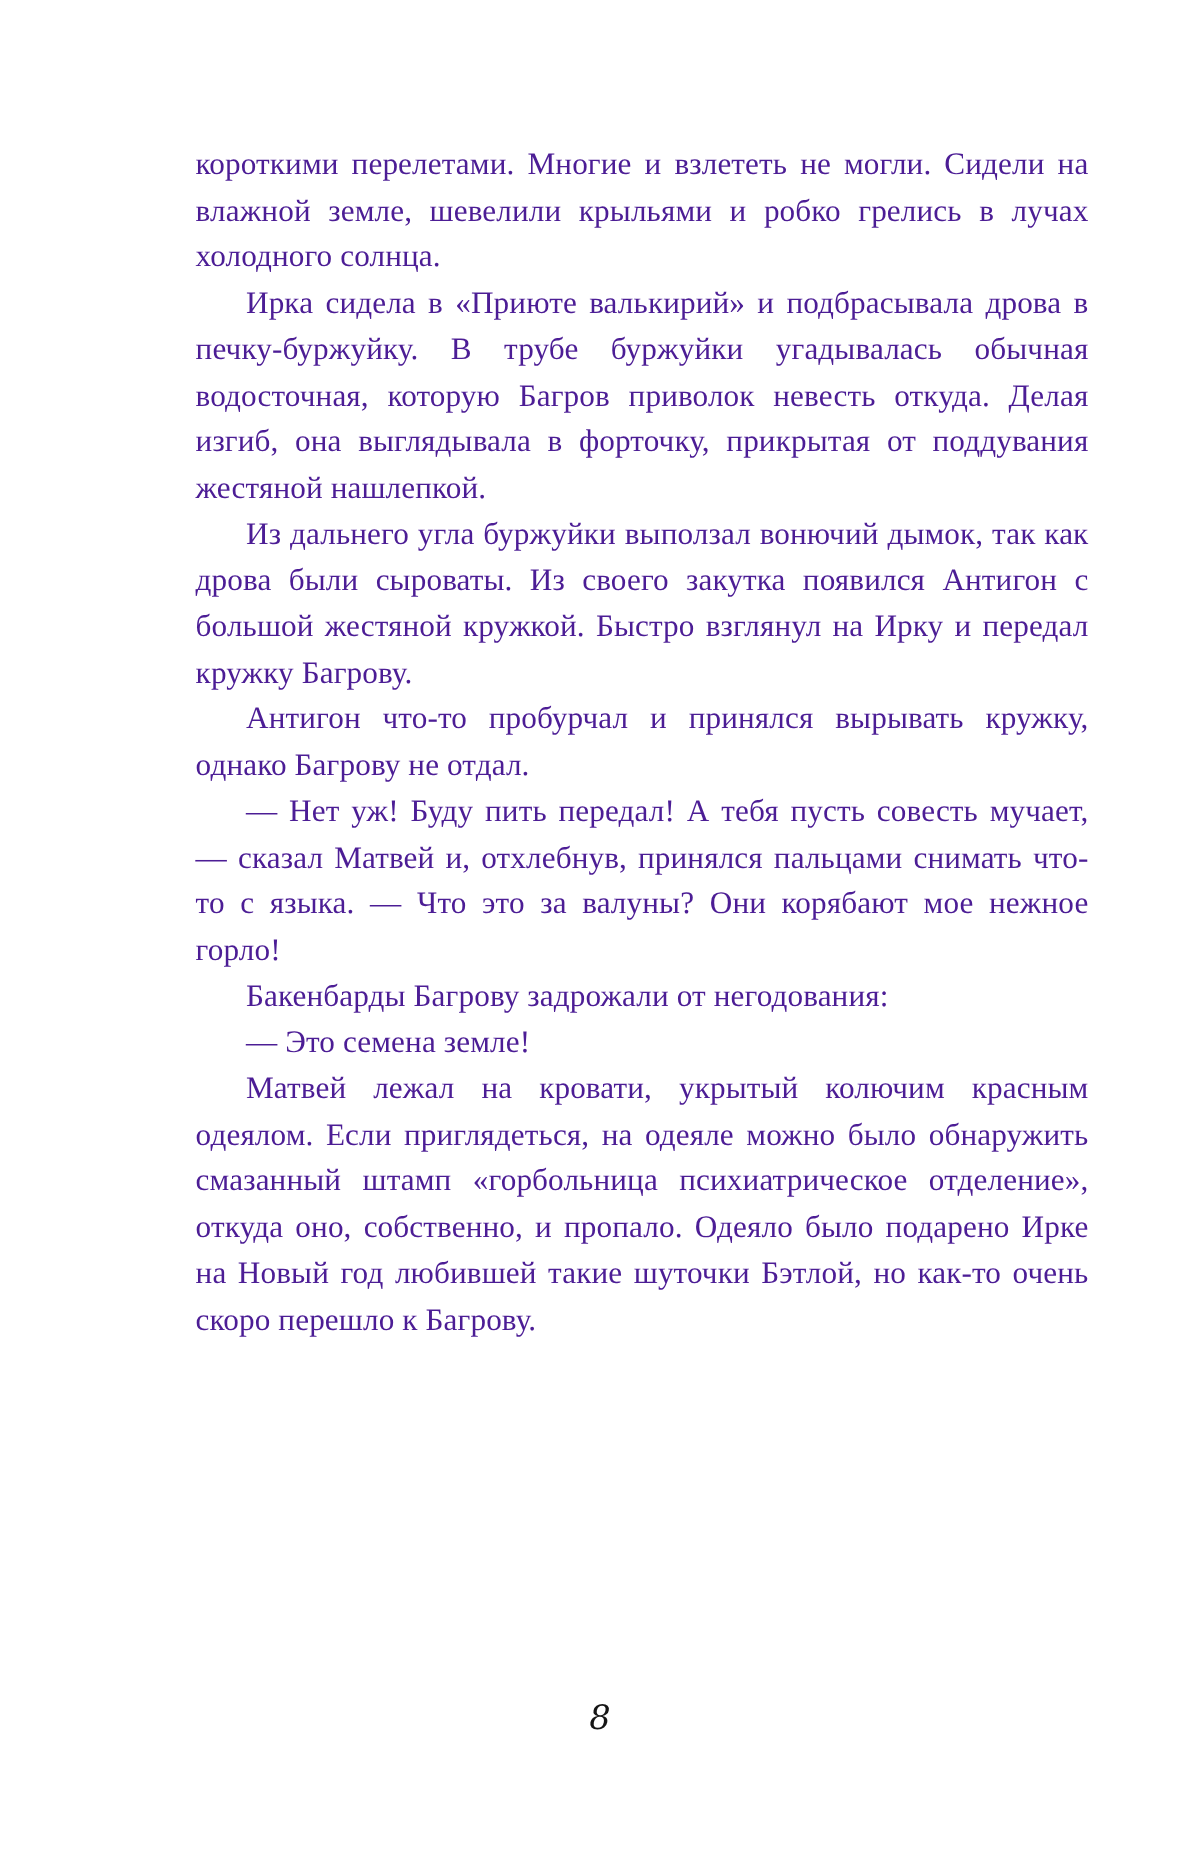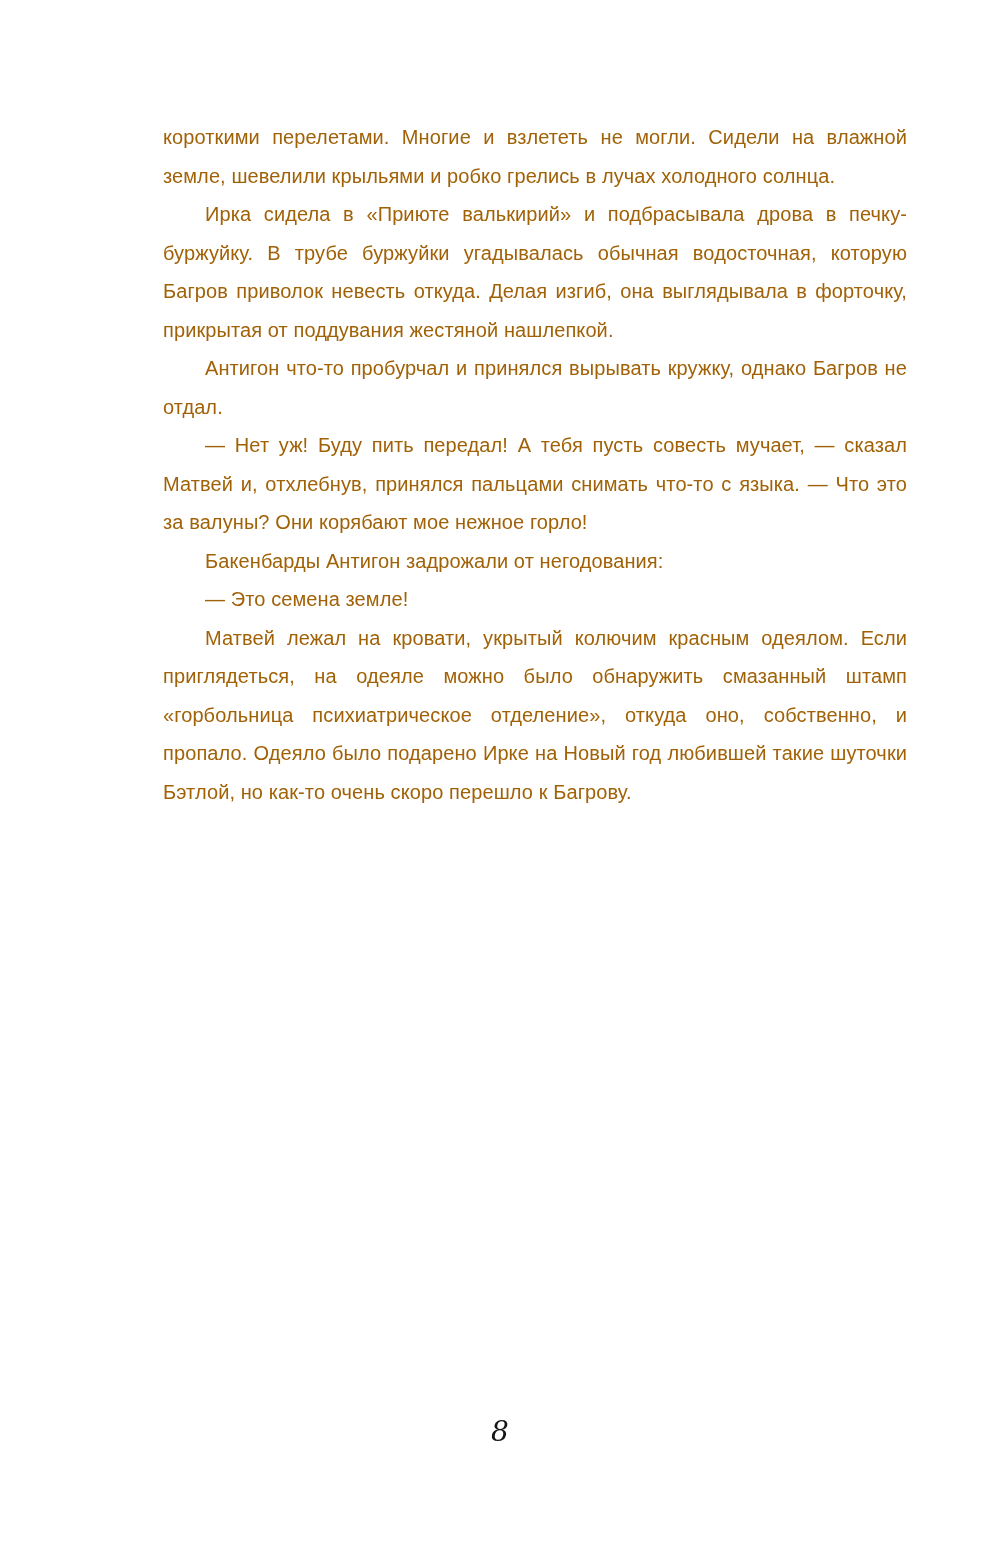--- a/index.html
+++ b/index.html
@@ -12,24 +12,24 @@
     width: 1000px;
     height: 1552px;
     background: #ffffff;
     overflow: hidden;
   }
   .text-block {
     position: absolute;
     left: 163px;
     top: 118px;
     width: 744px;
-    font-family: Liberation Sans, sans-serif;
-    font-size: 20px;
+    font-family: Liberation Serif, serif;
+    font-size: 26px;
     line-height: 38.5px;
-    color: #a16207;
+    color: #4c1d95;
     text-align: justify;
     letter-spacing: 0.1px;
   }
   .text-block p {
     margin: 0;
     padding: 0;
     text-indent: 42px;
   }
   .text-block p.no-indent {
     text-indent: 0;
@@ -47,22 +47,23 @@
   }
 </style>
 </head>
 <body>
 
 <div class="book-page">
 
   <div class="text-block">
     <p class="no-indent">короткими перелетами. Многие и взлететь не могли. Сидели на влажной земле, шевелили крыльями и робко грелись в лучах холодного солнца.</p>
     <p>Ирка сидела в «Приюте валькирий» и подбрасывала дрова в печку-буржуйку. В трубе буржуйки угадывалась обычная водосточная, которую Багров приволок невесть откуда. Делая изгиб, она выглядывала в форточку, прикрытая от поддувания жестяной нашлепкой.</p>
-    <p>Антигон что-то пробурчал и принялся вырывать кружку, однако Багров не отдал.</p>
+    <p>Из дальнего угла буржуйки выползал вонючий дымок, так как дрова были сыроваты. Из своего закутка появился Антигон с большой жестяной кружкой. Быстро взглянул на Ирку и передал кружку Багрову.</p>
+    <p>Антигон что-то пробурчал и принялся вырывать кружку, однако Багрову не отдал.</p>
     <p>— Нет уж! Буду пить передал! А тебя пусть совесть мучает, — сказал Матвей и, отхлебнув, принялся пальцами снимать что-то с языка. — Что это за валуны? Они корябают мое нежное горло!</p>
-    <p>Бакенбарды Антигон задрожали от негодования:</p>
+    <p>Бакенбарды Багрову задрожали от негодования:</p>
     <p>— Это семена земле!</p>
     <p>Матвей лежал на кровати, укрытый колючим красным одеялом. Если приглядеться, на одеяле можно было обнаружить смазанный штамп «горбольница психиатрическое отделение», откуда оно, собственно, и пропало. Одеяло было подарено Ирке на Новый год любившей такие шуточки Бэтлой, но как-то очень скоро перешло к Багрову.</p>
   </div>
 
   <div class="page-number">8</div>
 
 </div>
 
 </body></html>

